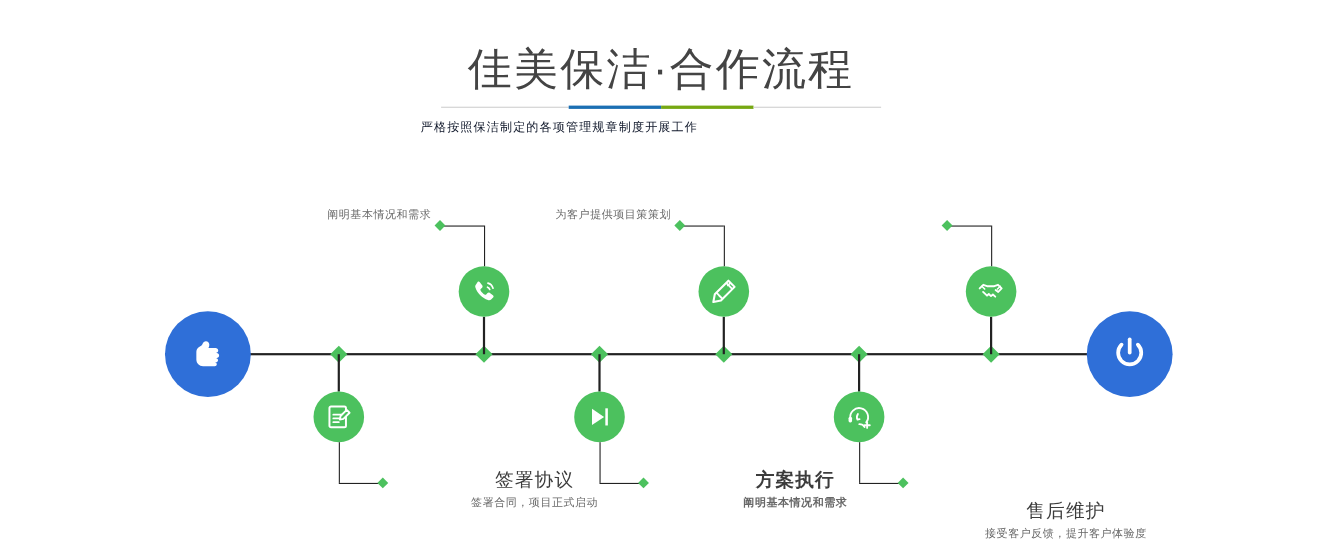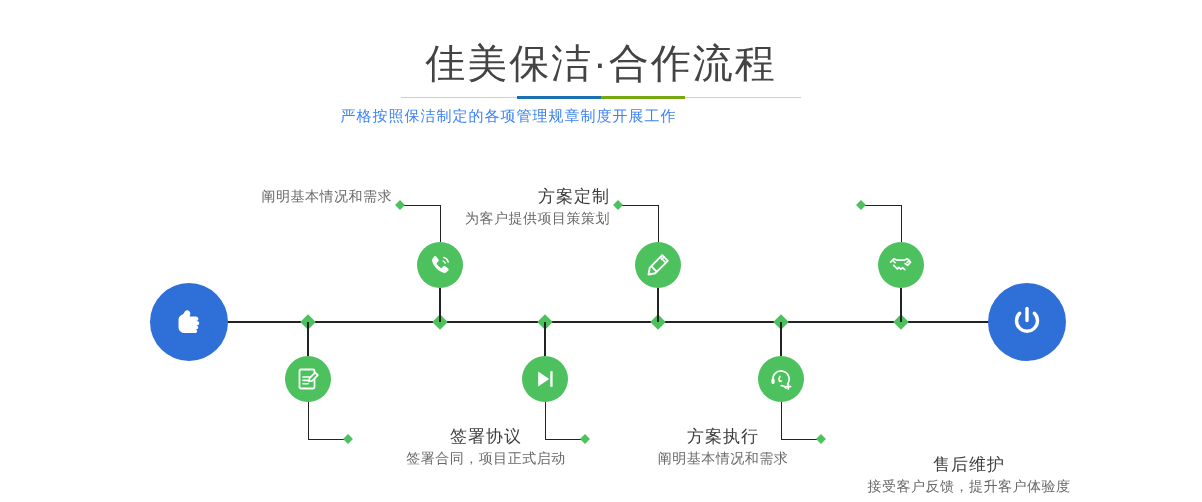--- a/index.html
+++ b/index.html
@@ -19,21 +19,21 @@
   }
   .hdr-rule{position:absolute;left:401px;top:96px;width:400px;height:3px;}
   .hdr-rule i{position:absolute;top:1px;height:1px;background:#cfcfcf;}
   .hdr-rule .ln-l{left:0;width:116px;}
   .hdr-rule .ln-r{left:284px;width:116px;}
   .hdr-rule .seg{position:absolute;top:0;height:3px;}
   .hdr-rule .seg-blue{left:116px;width:84px;background:#1b6fb3;}
   .hdr-rule .seg-green{left:200px;width:84px;background:#76a812;}
   .hdr-sub{
     margin:0;position:absolute;left:0;top:105px;width:1017px;
-    font-size:15px;line-height:22px;color:#3b82f6;font-weight:400;
+    font-size:11px;line-height:22px;color:#0f172a;font-weight:400;
     letter-spacing:1px;
   }
 
   
   .axis{position:absolute;left:150px;top:321px;width:900px;height:2px;background:#222222;}
 
   .endcap{position:absolute;border-radius:50%;background:#2f6fd8;}
   .endcap.start{left:150px;top:283px;width:78px;height:78px;}
   .endcap.end{left:988px;top:283px;width:78px;height:78px;}
   .endcap svg{position:absolute;left:50%;top:50%;transform:translate(-50%,-50%);}
@@ -58,21 +58,21 @@
   .elbow-v{position:absolute;width:1px;background:#222222;}
   .elbow-h{position:absolute;height:1px;background:#222222;}
   .tip{
     position:absolute;width:7px;height:7px;background:#4cc15e;
     transform:translate(-50%,-50%) rotate(45deg);
   }
 
   
   .lbl{position:absolute;white-space:nowrap;}
   .lbl .t{font-size:17px;line-height:22px;color:#3c3c3c;letter-spacing:1px;}
-  .lbl .d{font-size:14px;line-height:20px;color:#686868;letter-spacing:0.5px;}
+  .lbl .d{font-size:10px;line-height:20px;color:#686868;letter-spacing:0.5px;}
   .lbl.ralign{text-align:right;}
   .lbl.lalign{text-align:center;}
 </style>
 </head>
 <body>
 
 <div class="stage">
 
   <div class="hdr">
     <h1 class="hdr-title">佳美保洁·合作流程</h1>
@@ -153,38 +153,37 @@
         <line x1="7.3" y1="15.1" x2="12.9" y2="20.7" stroke="#ffffff" stroke-width="1.6"></line>
         <line x1="19.6" y1="6.6" x2="17.6" y2="8.6" stroke="#ffffff" stroke-width="1.4" stroke-linecap="round"></line>
         <line x1="9.8" y1="17.9" x2="11.6" y2="19.7" stroke="#ffffff" stroke-width="1.4" stroke-linecap="round"></line>
       </svg>
     </span>
   </div>
   <div class="elbow-v" style="left:658px;top:205px;height:37px;"></div>
   <div class="elbow-h" style="left:618px;top:205px;width:40px;"></div>
   <div class="tip" style="left:618px;top:205px;"></div>
   <div class="lbl ralign" style="left:358px;top:186px;width:252px;">
-    <div class="t">方案定制</div>
     <div class="d">为客户提供项目策策划</div>
   </div>
 
   <div class="diamond" style="left:545px;"></div>
   <div class="stem" style="left:545px;top:322px;height:34px;"></div>
   <div class="node-icon" style="left:545px;top:379px;">
     <span>
       <svg width="26" height="26" viewBox="0 0 26 26">
         <path fill="#ffffff" d="M6.2 5.6l11 7.4-11 7.4z"></path>
         <rect x="18.3" y="5.2" width="2.3" height="15.6" fill="#ffffff"></rect>
       </svg>
     </span>
   </div>
   <div class="elbow-v" style="left:545px;top:402px;height:37px;"></div>
   <div class="elbow-h" style="left:545px;top:439px;width:40px;"></div>
   <div class="tip" style="left:585px;top:439px;"></div>
-  <div class="lbl lalign" style="left:593px;top:426px;width:260px;">
+  <div class="lbl lalign" style="left:593px;top:426px;width:260px;font-weight:bold;">
     <div class="t">方案执行</div>
     <div class="d">阐明基本情况和需求</div>
   </div>
 
   <div class="diamond" style="left:901px;"></div>
   <div class="stem" style="left:901px;top:288px;height:34px;"></div>
   <div class="node-icon" style="left:901px;top:265px;">
     <span>
       <svg width="28" height="28" viewBox="0 0 28 28">
         <path fill="none" stroke="#ffffff" stroke-width="1.7" stroke-linejoin="round" stroke-linecap="round" d="M3.6 11.2l3.3-3.3 3.4 1.3h6.6l3.4-1.3 3.3 3.3-3.1 3.2-2.4-1.8"></path>

